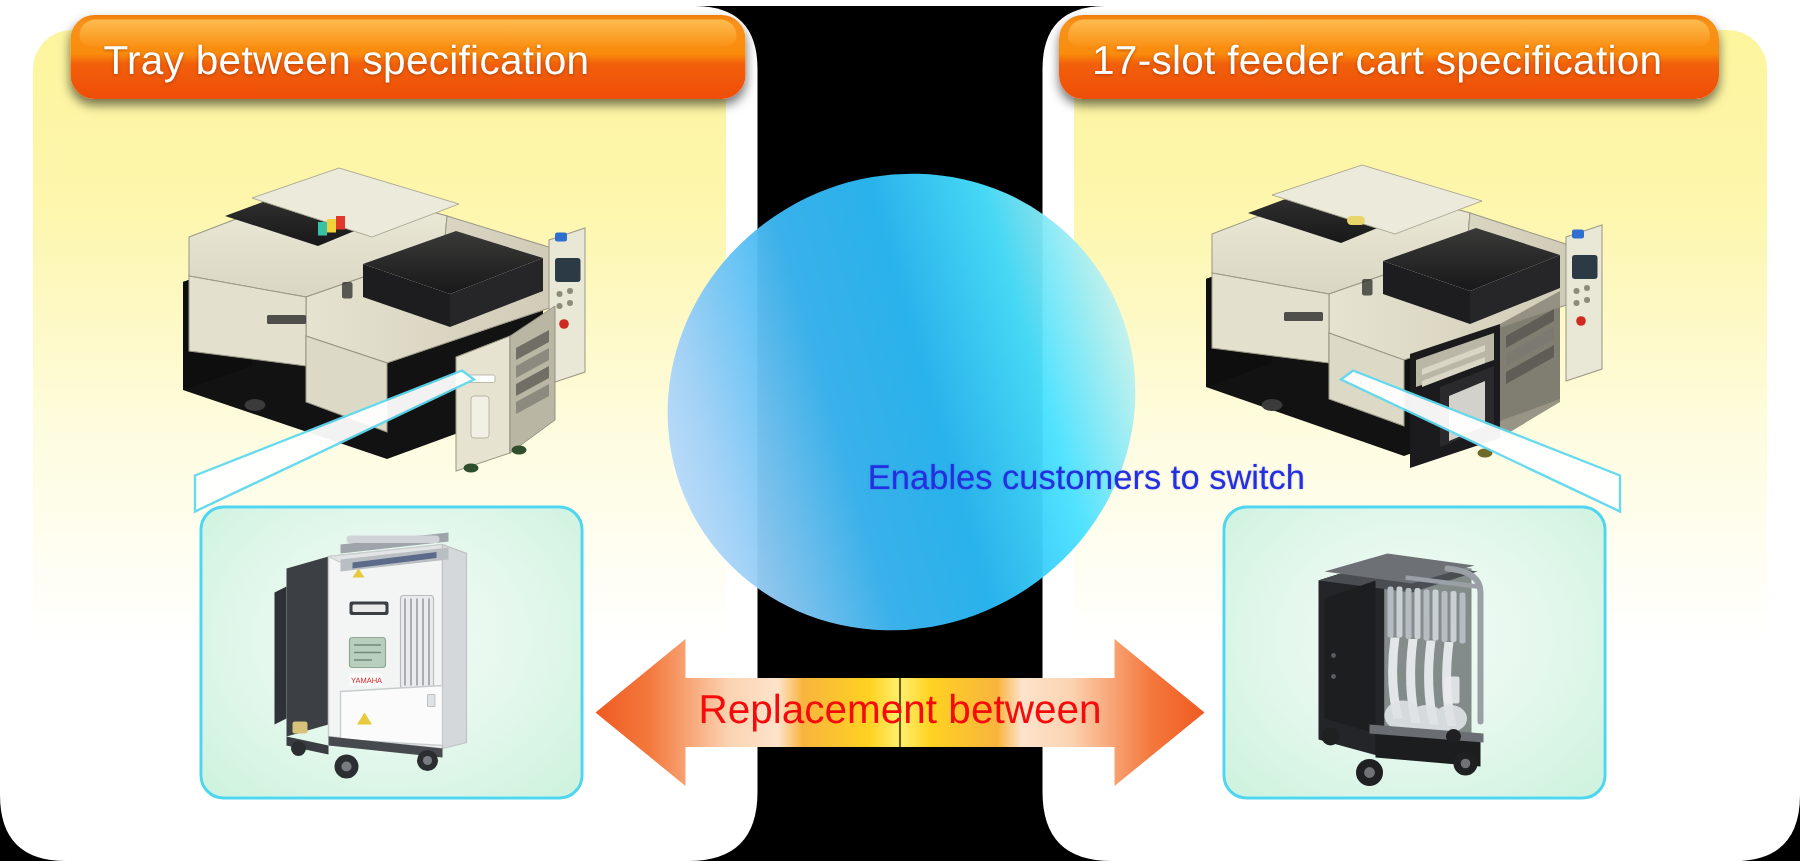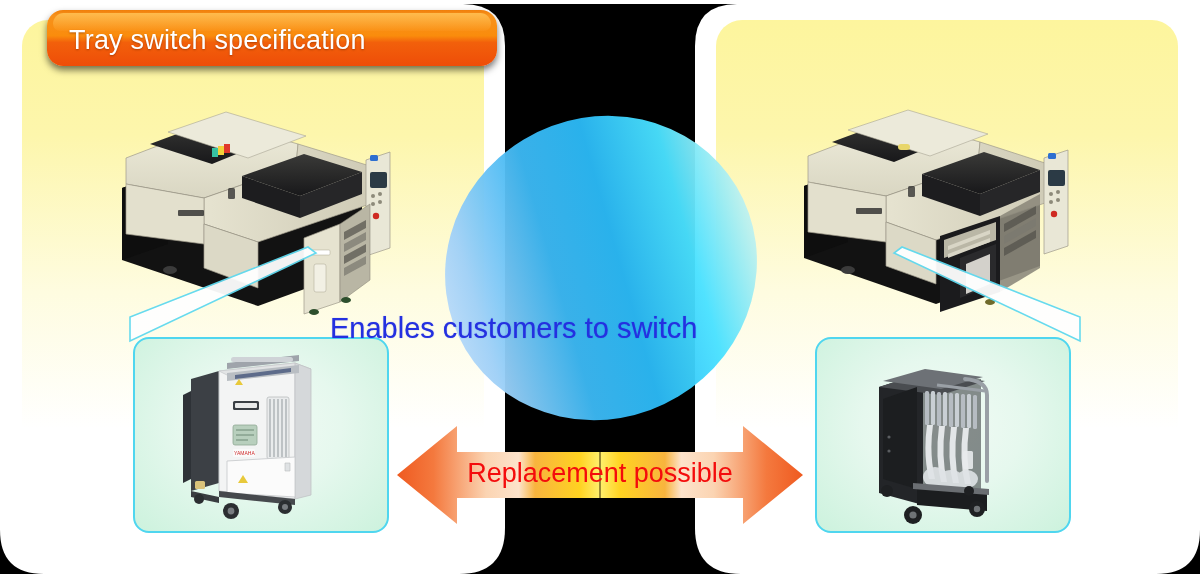--- a/index.html
+++ b/index.html
@@ -65,21 +65,21 @@
     background:radial-gradient(ellipse at 50% 45%,#f2fbf5 0%,#e6f8ee 45%,#ccf2dd 100%);
     overflow:hidden;
   }
   .inset.left{left:133px;top:337px;width:252px;height:192px;}
   .inset.right{left:815px;top:337px;width:252px;height:192px;}
   .inset svg{display:block;}
 
   
   .caption{
     position:absolute;left:330px;top:276px;width:540px;
-    text-align:left;color:#2430e0;font-size:29px;line-height:1.22;
+    text-align:right;color:#2430e0;font-size:23px;line-height:1.22;
     text-shadow:0 0 1px rgba(36,48,224,.5);
     z-index:6;white-space:pre-line;
   }
 
   
   .arrowwrap{position:absolute;left:395px;top:420px;width:410px;height:110px;z-index:7;}
   .arrowlabel{
     position:absolute;left:395px;top:450px;width:410px;height:46px;
     display:flex;align-items:center;justify-content:center;
     color:#f40c0c;font-size:27px;z-index:8;white-space:nowrap;
@@ -360,20 +360,23 @@
         <stop offset="66%" stop-color="#f8b43e"></stop>
         <stop offset="70%" stop-color="#fde3cb"></stop>
         <stop offset="78%" stop-color="#fbd4b2"></stop>
         <stop offset="91%" stop-color="#f4793e"></stop>
         <stop offset="100%" stop-color="#ef5a20"></stop>
       </linearGradient>
     </defs>
     <path d="M2,55 L62,6 L62,32 L348,32 L348,6 L408,55 L348,104 L348,78 L62,78 L62,104 Z" fill="url(#arrg)"></path>
     <line x1="205" y1="32" x2="205" y2="78" stroke="#4a3a08" stroke-width="1.4" opacity=".8"></line>
   </svg>
-  <div class="arrowlabel">Replacement possible</div>
+  <div class="arrowlabel">Replacement between</div>
 
   <div class="pill left">
-    <span class="plabel">Tray switch specification</span>
+    <span class="plabel">Tray between specification</span>
+  </div>
+  <div class="pill right">
+    <span class="plabel">17-slot feeder cart specification</span>
   </div>
 
   <div class="topstrip"></div>
 </div>
 
 </body></html>

